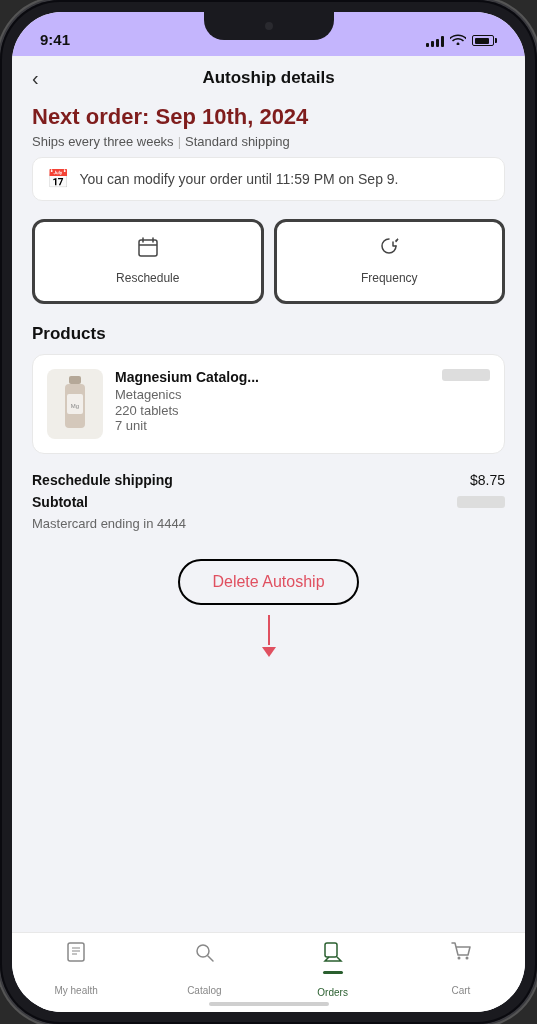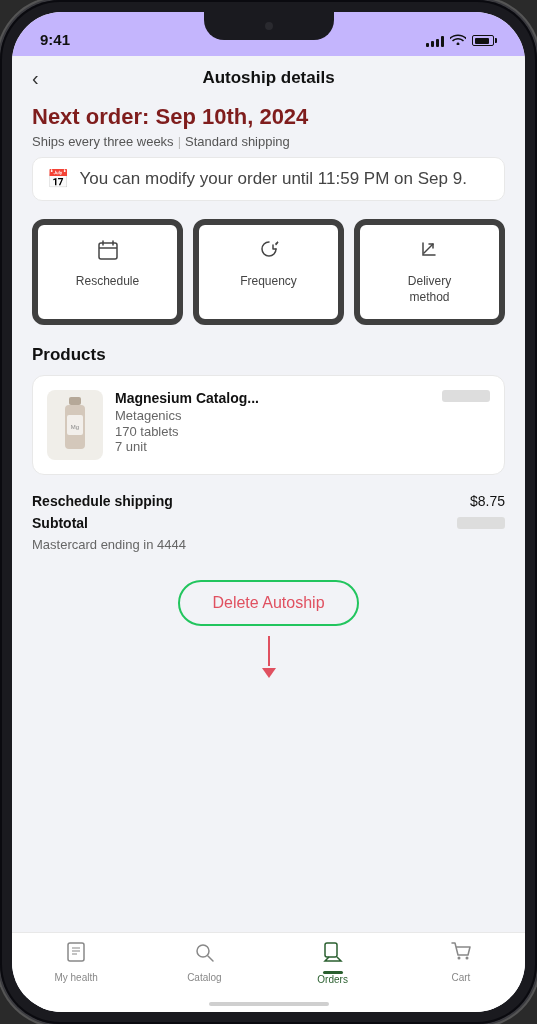--- a/index.html
+++ b/index.html
@@ -206,34 +206,34 @@
       align-items: center;
       gap: 10px;
       margin-bottom: 18px;
     }
     .modify-notice-icon {
       font-size: 18px;
       color: #555;
       flex-shrink: 0;
     }
     .modify-notice-text {
-      font-size: 17px;
+      font-size: 14px;
       color: #444;
     }
 
     
     .actions-row {
       display: flex;
       gap: 10px;
       margin-bottom: 20px;
     }
     .action-btn {
       flex: 1;
       background: #fff;
-      border: 6px solid #404040;
+      border: 3px solid #404040;
       border-radius: 12px;
       padding: 14px 8px;
       display: flex;
       flex-direction: column;
       align-items: center;
       gap: 8px;
       cursor: pointer;
     }
     .action-btn-icon {
       font-size: 20px;
@@ -341,21 +341,21 @@
 
     
     .delete-section {
       display: flex;
       flex-direction: column;
       align-items: center;
       gap: 10px;
       padding-top: 4px;
     }
     .delete-btn {
-      border: 2px solid #22c55e;
+      border: 2px solid #000000;
       background: transparent;
       color: #e05060;
       border-radius: 30px;
       padding: 12px 32px;
       font-size: 16px;
       font-weight: 500;
       cursor: pointer;
     }
     .arrow-indicator {
       display: flex;
@@ -388,21 +388,21 @@
       display: flex;
       align-items: flex-start;
       padding-top: 8px;
       border-radius: 0 0 50px 50px;
     }
     .tab-item {
       flex: 1;
       display: flex;
       flex-direction: column;
       align-items: center;
-      gap: 4px;
+      gap: 17px;
       cursor: pointer;
     }
     .tab-icon {
       font-size: 20px;
       color: #888;
     }
     .tab-icon.active {
       color: #2a5f2f;
       position: relative;
     }
@@ -506,47 +506,36 @@
           <div class="action-btn">
             <span class="action-btn-icon">
               <svg width="22" height="22" viewBox="0 0 22 22" fill="none">
                 <path d="M11 3C7.13 3 4 6.13 4 10c0 3.87 3.13 7 7 7s7-3.13 7-7" stroke="#444" stroke-width="1.5" stroke-linecap="round" fill="none"></path>
                 <polyline points="15,6 15,10 18,10" stroke="#444" stroke-width="1.5" stroke-linecap="round" stroke-linejoin="round" fill="none"></polyline>
                 <path d="M18 4.5 L20 3 L18 5.5" stroke="#444" stroke-width="1.5" stroke-linecap="round" fill="none"></path>
               </svg>
             </span>
             <span class="action-btn-label">Frequency</span>
           </div>
-          <div class="action-btn">
-            <span class="action-btn-icon">
-              <svg width="22" height="22" viewBox="0 0 22 22" fill="none">
-                <path d="M4 4 L4 16 L16 16" stroke="#444" stroke-width="1.5" stroke-linecap="round"></path>
-                <path d="M5 14 L14 5" stroke="#444" stroke-width="1.5" stroke-linecap="round"></path>
-                <path d="M10 5 L14 5 L14 9" stroke="#444" stroke-width="1.5" stroke-linecap="round" stroke-linejoin="round" fill="none"></path>
-              </svg>
-            </span>
-            <span class="action-btn-label" style="white-space:pre-line;">Delivery
-method</span>
-          </div>
         </div>
 
         <div class="section-title">Products</div>
         <div class="product-card">
           <div class="product-image">
             <svg class="bottle-svg" viewBox="0 0 36 56" fill="none">
               <rect x="12" y="0" width="12" height="8" rx="2" fill="#b5a898"></rect>
               <rect x="8" y="8" width="20" height="44" rx="4" fill="#d4c8bb"></rect>
               <rect x="10" y="18" width="16" height="20" rx="2" fill="#fff" opacity="0.7"></rect>
               <text x="18" y="32" text-anchor="middle" font-size="6" fill="#888" font-family="sans-serif">Mg</text>
             </svg>
           </div>
           <div class="product-info">
             <div class="product-name">Magnesium Catalog...</div>
             <div class="product-brand">Metagenics</div>
-            <div class="product-detail">170 tablets</div>
+            <div class="product-detail">220 tablets</div>
             <div class="product-detail">7 unit</div>
           </div>
           <div class="product-price">
             <div class="price-redacted"></div>
           </div>
         </div>
 
         <div class="pricing-section">
           <div class="pricing-row">
             <span class="pricing-label">Reschedule shipping</span>

